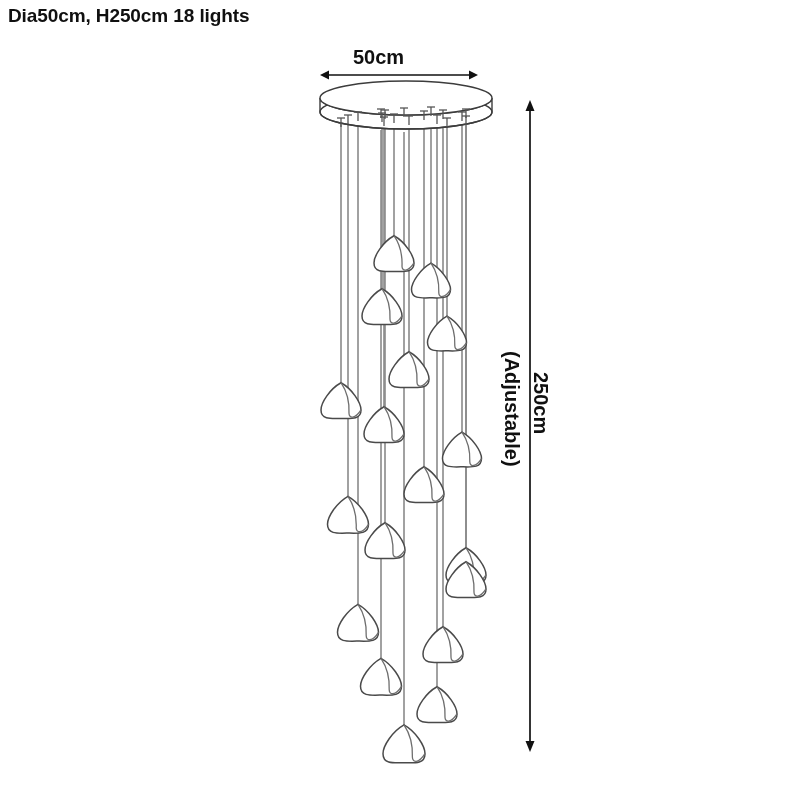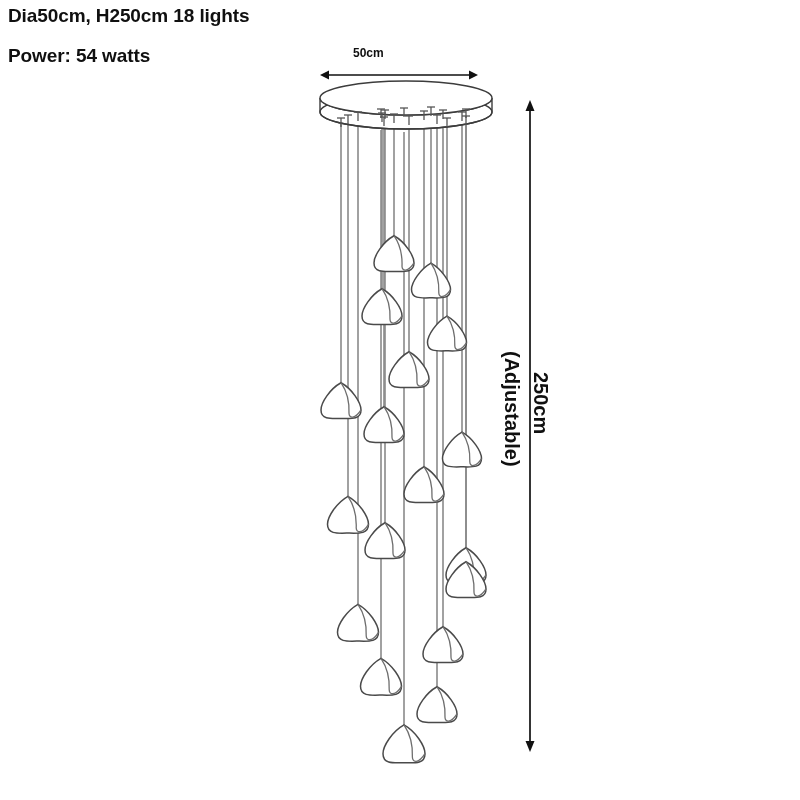--- a/index.html
+++ b/index.html
@@ -40,21 +40,21 @@
     margin: 0 0 21px 0;
     white-space: nowrap;
     letter-spacing: -0.1px;
   }
 
   
   .dim-label-h {
     position: absolute;
     left: 353px;
     top: 47px;
-    font-size: 12px;
+    font-size: 20px;
     font-weight: bold;
     color: #101010;
     line-height: 1;
     white-space: nowrap;
   }
   .dim-label-v {
     position: absolute;
     font-size: 20px;
     font-weight: bold;
     color: #101010;
@@ -117,21 +117,20 @@
     fill: #111111;
   }
 </style>
 </head>
 <body>
 
 <div id="stage">
 
   <div class="spec-list">
     <p class="spec-line">Dia50cm, H250cm 18 lights</p>
-    <p class="spec-line">Power: 54 watts</p>
   </div>
 
   <div class="dim-label-h">50cm</div>
   <div class="dim-label-v" id="dim-250">250cm</div>
   <div class="dim-label-v" id="dim-adjustable">(Adjustable)</div>
 
   <svg id="drawing" width="800" height="800" viewBox="0 0 800 800">
 
     <g id="dim-h-group">
         <line x1="329" y1="75" x2="469" y2="75" class="dim-line"></line>

